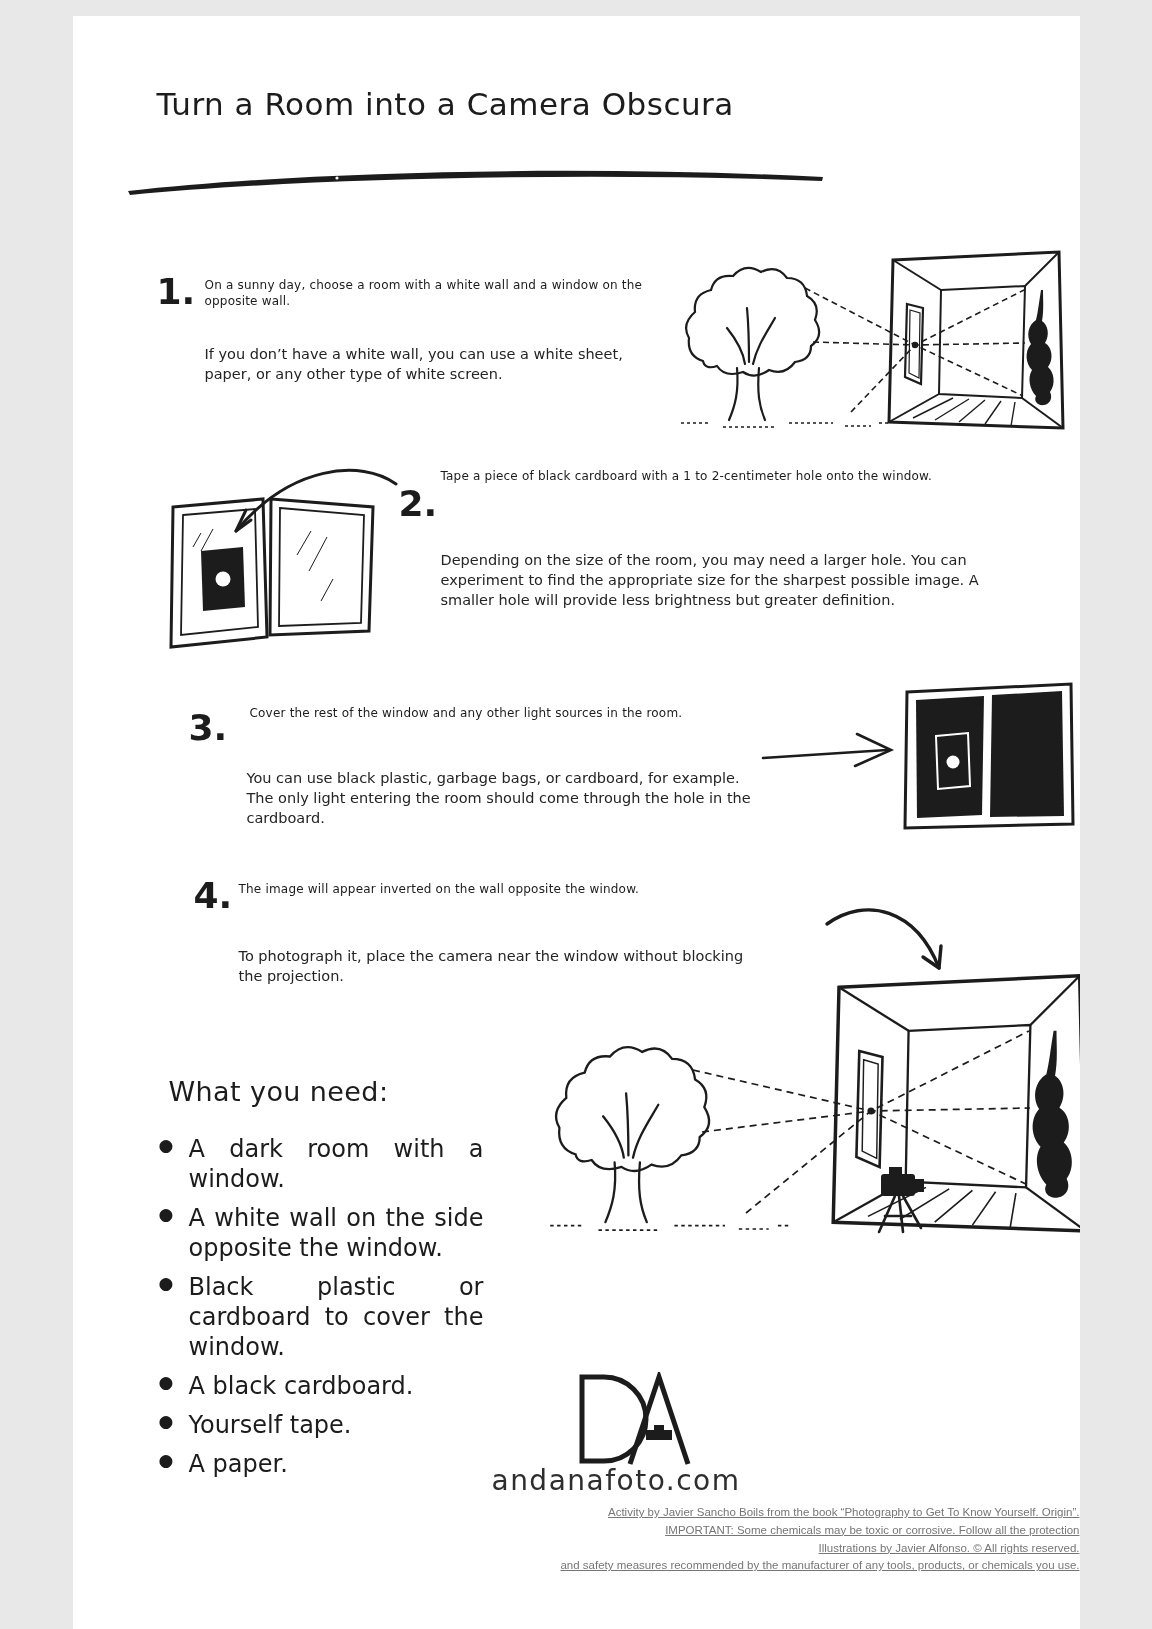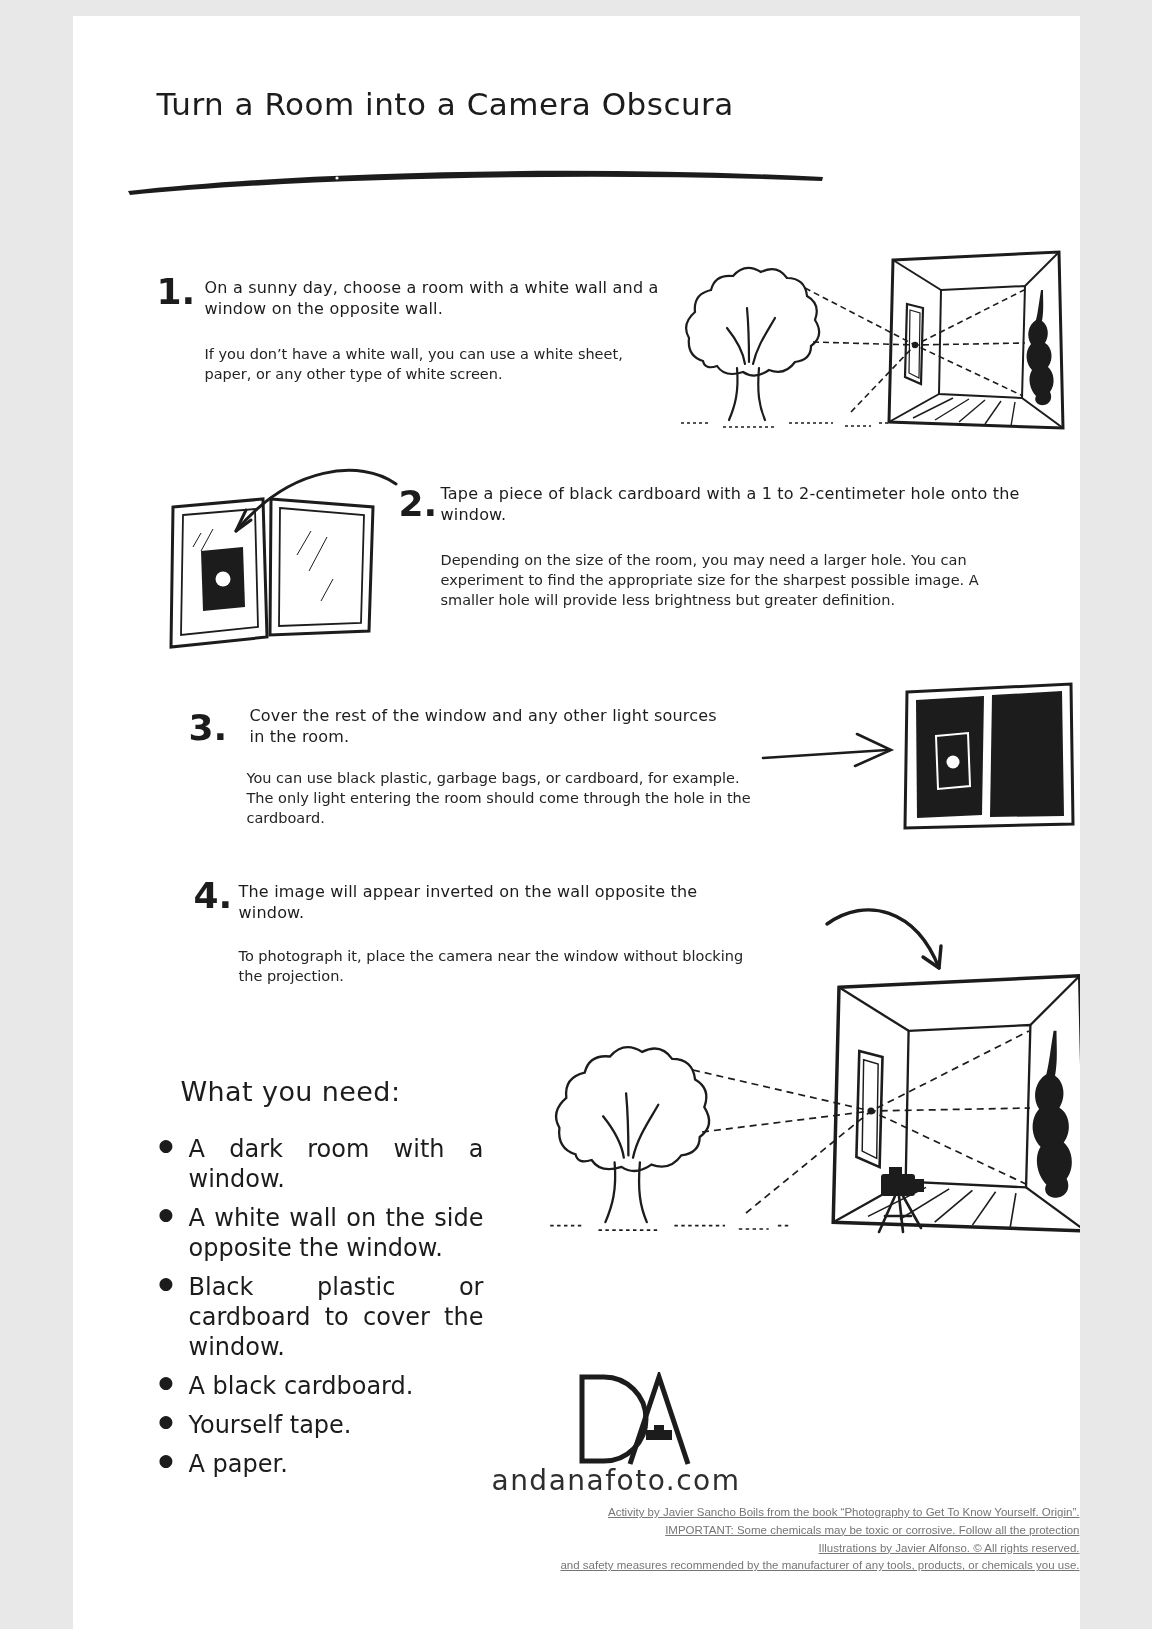--- a/index.html
+++ b/index.html
@@ -1,21 +1,21 @@
 <!DOCTYPE html>
 <html><head>
 <meta charset="utf-8">
 <style>
   html,body{margin:0;padding:0;background:#e8e8e8;}
   #page{position:relative;width:1007px;height:1629px;background:#ffffff;margin:16px auto;
         font-family:"DejaVu Sans",sans-serif;color:#1c1c1c;overflow:hidden;}
   .abs{position:absolute;}
   .title{font-size:31px;letter-spacing:.5px;font-weight:500;}
   .step-num{font-size:36px;font-weight:bold;line-height:1;}
-  .step-head{font-size:16px;line-height:1.3;letter-spacing:.2px;}
+  .step-head{font-size:12px;line-height:1.3;letter-spacing:.2px;}
   .step-note{font-size:14.5px;line-height:1.38;color:#242424;}
   .wyn-head{font-size:27px;letter-spacing:.4px;font-weight:500;}
   .wyn-list{list-style:none;margin:0;padding:0;}
   .wyn-list li{display:flex;align-items:flex-start;margin-bottom:9px;}
   .wyn-list .bullet{width:30px;flex:0 0 30px;font-size:17px;line-height:1.3;}
   .wyn-list .itm{width:295px;font-size:24px;line-height:1.25;text-align:justify;}
   .site{width:100%;text-align:center;font-size:28px;letter-spacing:1.5px;color:#2e2e2e;}
   .credits{width:100%;text-align:right;font-size:11.5px;line-height:1.55;color:#767676;
            font-family:"Liberation Sans",sans-serif;text-decoration:underline;}
   svg{display:block;}
@@ -81,21 +81,21 @@
     <polygon points="12,48 102,40 106,178 10,188" fill="#fff" class="ink-stroke" stroke-width="3"></polygon>
     <polygon points="22,56 94,50 97,168 20,176" class="ink-stroke" stroke-width="1.8"></polygon>
     <polygon points="110,40 212,48 208,172 109,176" fill="#fff" class="ink-stroke" stroke-width="3"></polygon>
     <polygon points="119,49 203,56 200,164 118,167" class="ink-stroke" stroke-width="1.8"></polygon>
     <path d="M150,72 L136,96 M166,78 L148,112 M172,120 L160,142" class="ink-stroke" stroke-width="1"></path>
     <path d="M40,74 L32,88 M52,70 L40,92" class="ink-stroke" stroke-width="1"></path>
     <polygon points="40,92 82,88 84,148 42,152" fill="#1c1c1c"></polygon>
     <circle cx="62" cy="120" r="7.5" fill="#ffffff"></circle>
   </svg>
   <div class="abs step-num" style="left:326px;top:470px;">2.</div>
-  <div class="abs step-head" style="left:368px;top:468px;width:580px;">Tape a piece of black cardboard with a 1 to 2-centimeter hole onto the window.</div>
+  <div class="abs step-head" style="left:368px;top:453px;width:580px;">Tape a piece of black cardboard with a 1 to 2-centimeter hole onto the window.</div>
   <div class="abs step-note" style="left:368px;top:534px;width:585px;">Depending on the size of the room, you may need a larger hole. You can experiment to find the appropriate size for the sharpest possible image. A smaller hole will provide less brightness but greater definition.</div>
 
   <div class="abs step-num" style="left:116px;top:694px;">3.</div>
   <div class="abs step-head" style="left:177px;top:690px;width:480px;">Cover the rest of the window and any other light sources in the room.</div>
   <div class="abs step-note" style="left:174px;top:752px;width:515px;">You can use black plastic, garbage bags, or cardboard, for example. The only light entering the room should come through the hole in the cardboard.</div>
   <svg class="abs" style="left:688px;top:712px;" width="140" height="55" viewBox="0 0 140 55">
     <path d="M2,30 L126,22" class="ink-stroke" stroke-width="2.6" stroke-linecap="round"></path>
     <path d="M96,6 L130,22 L94,38" class="ink-stroke" stroke-width="2.6" stroke-linecap="round"></path>
   </svg>
   <svg class="abs" style="left:826px;top:662px;" width="180" height="160" viewBox="0 0 180 160">
@@ -156,21 +156,21 @@
       <rect x="382" y="215" width="9" height="13" fill="#1c1c1c"></rect>
       <g class="ink-stroke" stroke-width="2.6" stroke-linecap="round">
         <line x1="362" y1="232" x2="346" y2="268"></line>
         <line x1="366" y1="232" x2="370" y2="268"></line>
         <line x1="370" y1="232" x2="388" y2="264"></line>
         <line x1="352" y1="252" x2="378" y2="252"></line>
       </g>
     </g>
   </svg>
 
-  <div class="abs wyn-head" style="left:108px;top:1060px;">What you need:</div>
+  <div class="abs wyn-head" style="left:96px;top:1060px;">What you need:</div>
   <ul class="abs wyn-list" style="left:86px;top:1118px;">
     <li>
       <span class="bullet">●</span>
       <span class="itm">A dark room with a window.</span>
       </li>
     <li>
       <span class="bullet">●</span>
       <span class="itm">A white wall on the side opposite the window.</span>
       </li>
     <li>

